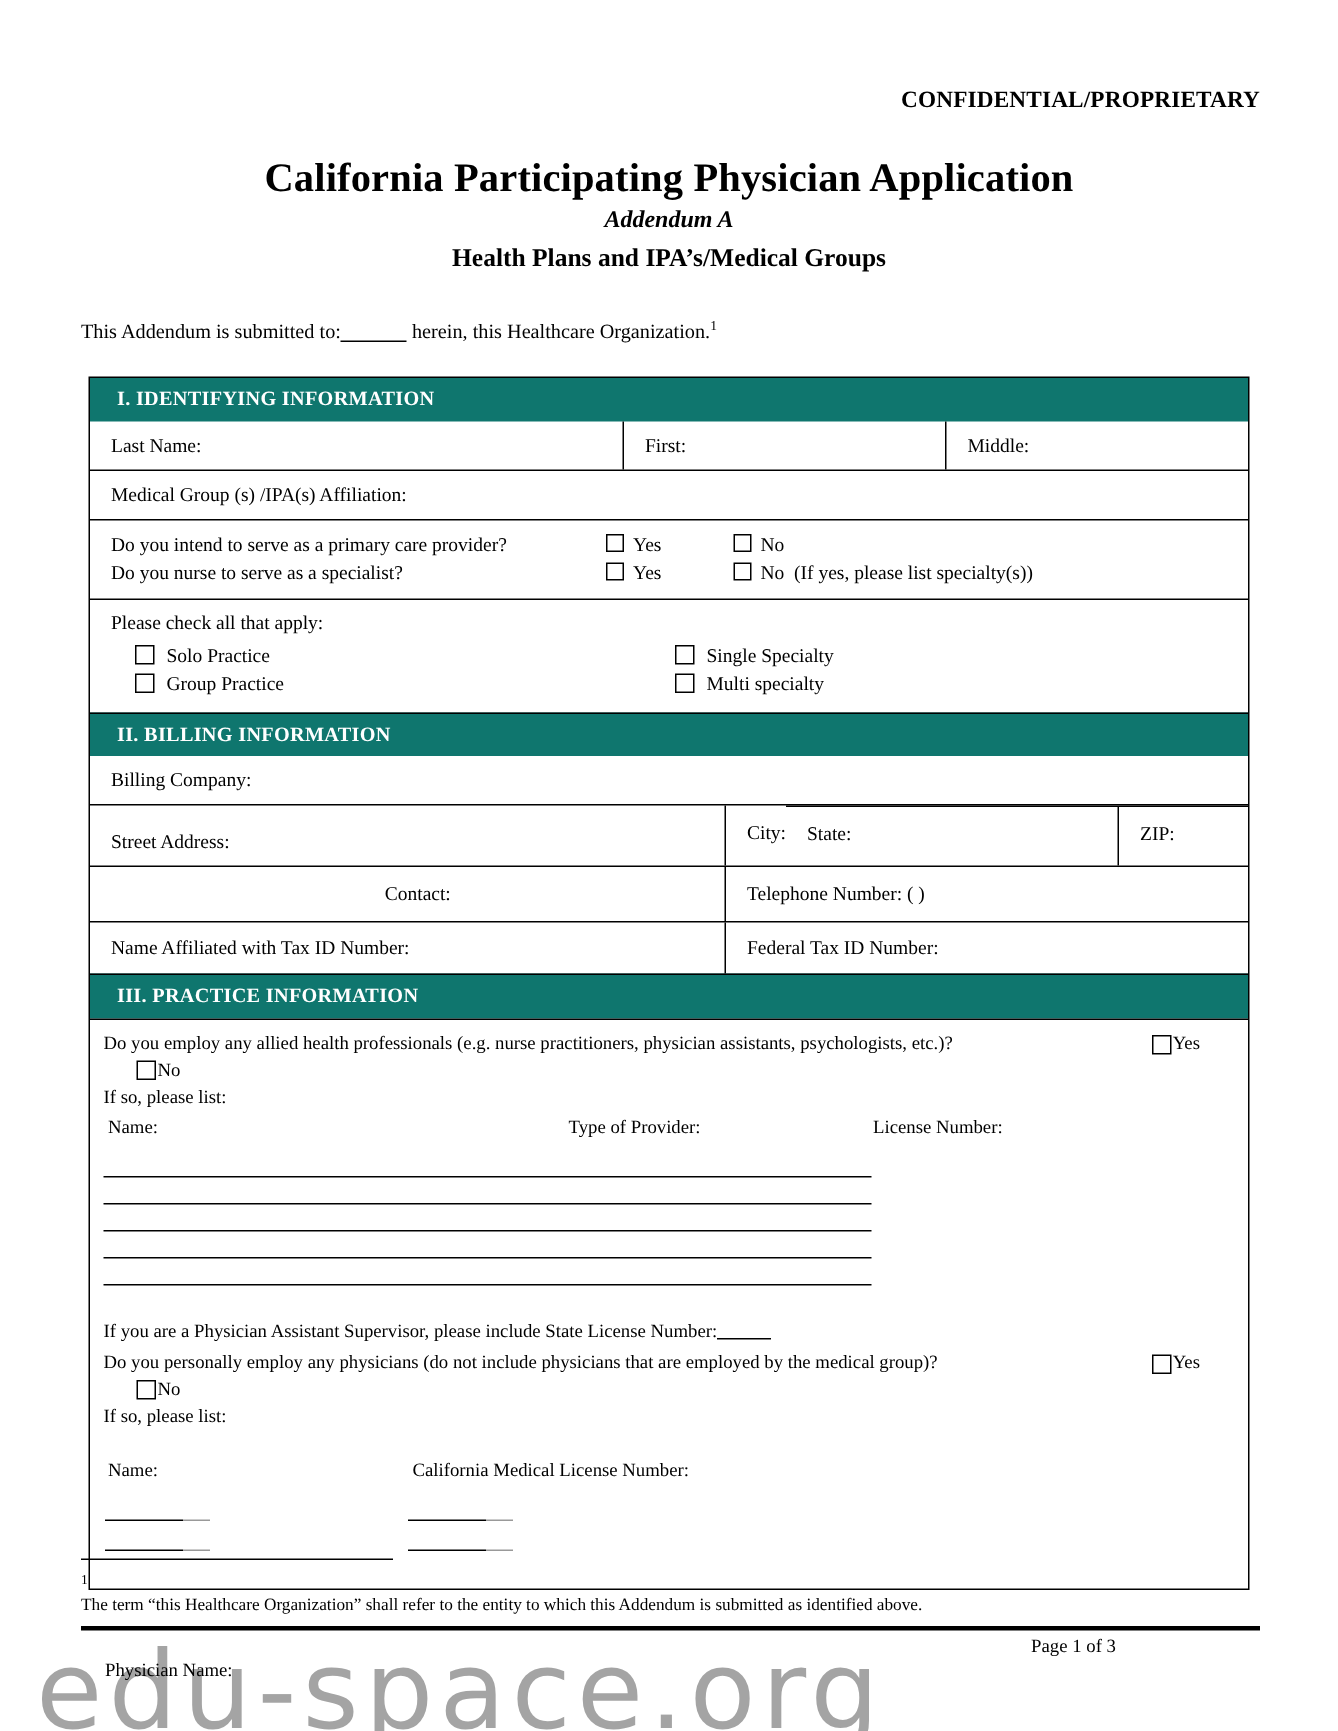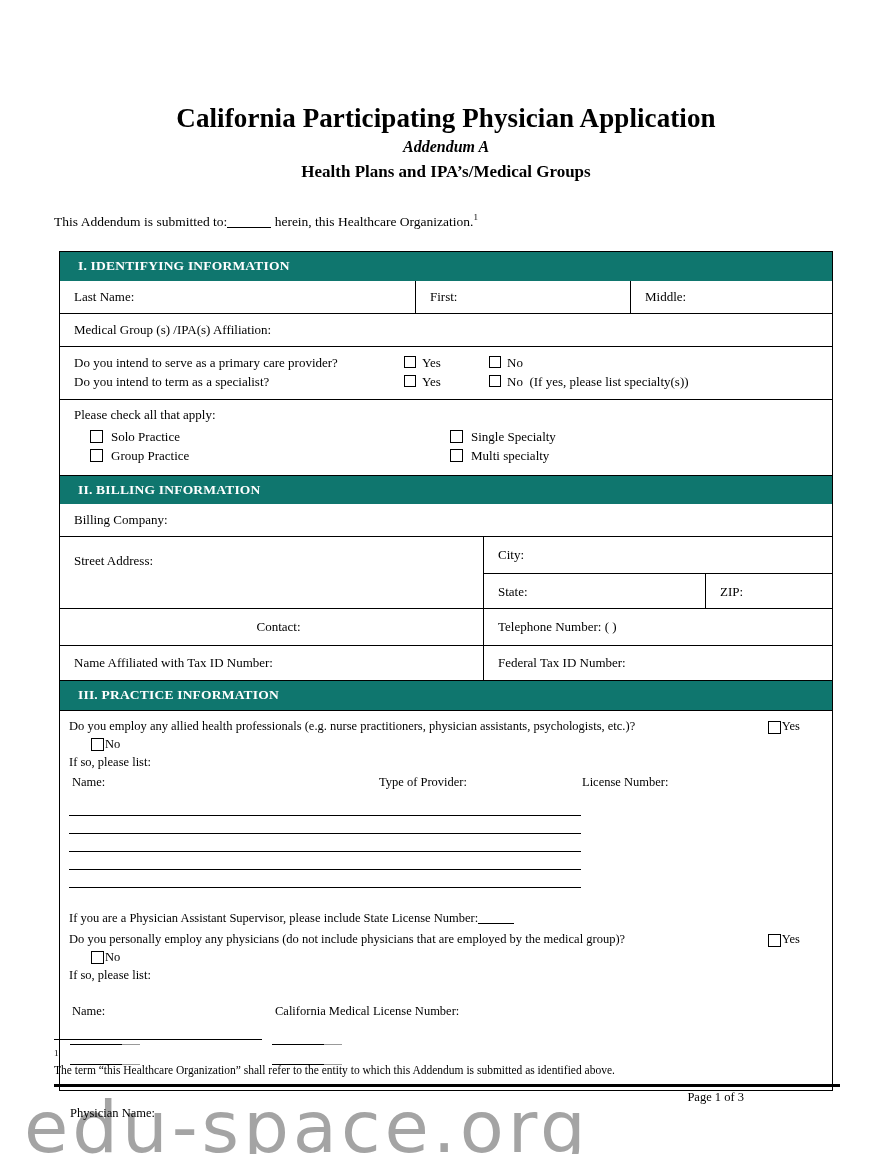--- a/index.html
+++ b/index.html
@@ -285,20 +285,21 @@
     font-family: "DejaVu Sans", sans-serif;
     white-space: nowrap;
     pointer-events: none;
   }
 </style>
 </head>
 <body>
 
 <div class="page">
 
+  <div class="confidential">CONFIDENTIAL/PROPRIETARY</div>
 
   <div class="doc-title">California Participating Physician Application</div>
   <div class="doc-subtitle">Addendum A</div>
   <div class="doc-subtitle2">Health Plans and IPA’s/Medical Groups</div>
 
   <div class="submitted-line">
     <span>This Addendum is submitted to:</span><span class="blank-ul"></span>
     <span>herein, this Healthcare Organization.</span><span class="sup-note">1</span>
   </div>
 
@@ -327,21 +328,21 @@
     <div class="row">
       <div class="cell pad-small" style="flex:1;">
 
         <div class="qrow">
           <span class="q-label">Do you intend to serve as a primary care provider?</span>
           <span class="opt"><span class="cbx"></span><span>Yes</span></span>
           <span class="opt"><span class="cbx"></span><span>No</span></span>
         </div>
 
         <div class="qrow">
-          <span class="q-label">Do you intend to term as a specialist?</span>
+          <span class="q-label">Do you nurse to serve as a specialist?</span>
           <span class="opt"><span class="cbx"></span><span>Yes</span></span>
           <span class="opt-wide"><span class="cbx"></span><span>No</span>&nbsp;&nbsp;<span>(If yes, please list specialty(s))</span></span>
         </div>
 
       </div>
     </div>
 
     <div class="row">
       <div class="checkall" style="flex:1;">
         <div class="heading">Please check all that apply:</div>
@@ -375,21 +376,21 @@
     <div class="row notop">
       <div class="cell" style="flex:1;">
         <span>Billing Company:</span>
       </div>
     </div>
 
     <div class="row">
       <div class="cell" style="width:423px;padding-top:16px;">
         <span>Street Address:</span>
       </div>
-      <div style="flex:1;border-left:1.4px solid #000;display:flex;flex-direction:column;justify-content:flex-end;">
+      <div style="flex:1;border-left:1.4px solid #000;display:flex;flex-direction:row;justify-content:flex-end;">
         <div class="cell" style="border-left:none;padding-top:10px;padding-bottom:10px;">
           <span>City:</span>
         </div>
         <div style="display:flex;border-top:1.4px solid #000;flex:1;gap:34px;">
           <div class="cell" style="width:187px;border-left:none;padding-top:10px;">
             <span>State:</span>
           </div>
           <div class="cell" style="flex:1;padding-top:10px;">
             <span>ZIP:</span>
           </div>

